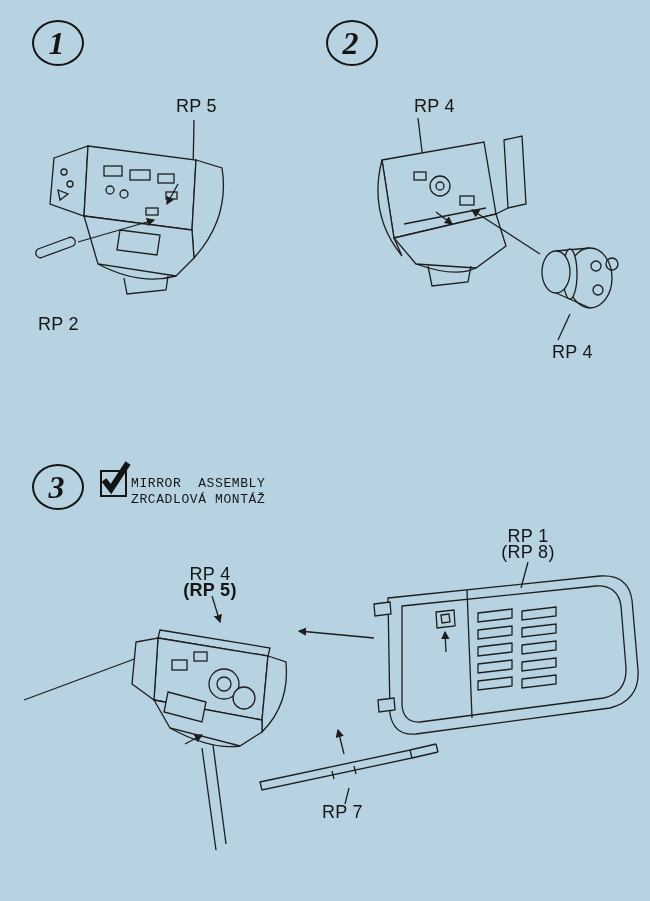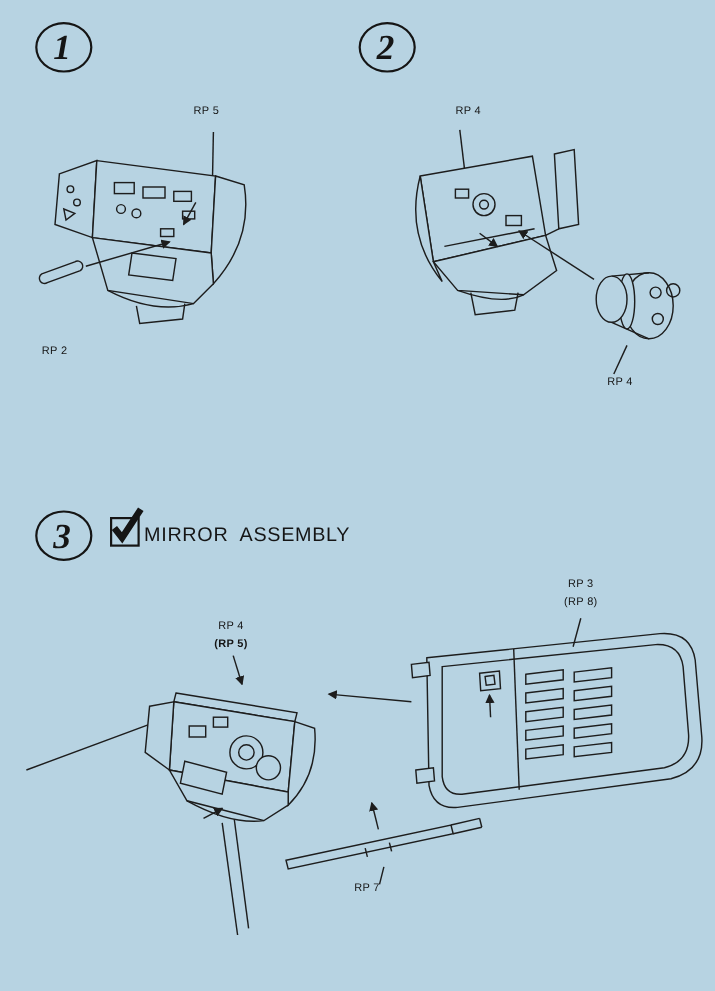--- a/index.html
+++ b/index.html
@@ -9,25 +9,25 @@
     background:#b7d3e2; overflow:hidden;
     font-family:"Liberation Sans", sans-serif; color:#151515;
   }
   .badge {
     position:absolute; width:52px; height:46px;
     border:2.5px solid #151515; border-radius:50%;
     display:flex; align-items:center; justify-content:center;
     font-family:"Liberation Serif", serif; font-style:italic; font-weight:bold;
     font-size:32px; padding-right:3px;
   }
-  .part-label { position:absolute; font-size:10px; letter-spacing:.3px; white-space:pre; }
+  .part-label { position:absolute; font-size:18px; letter-spacing:.3px; white-space:pre; }
   .centered { width:64px; text-align:center; }
   .title-line {
-    position:absolute; font-family:Liberation Sans, sans-serif;
-    font-size:18px; letter-spacing:.6px; white-space:pre;
+    position:absolute; font-family:Liberation Mono, monospace;
+    font-size:13px; letter-spacing:.6px; white-space:pre;
   }
   .checkbox { position:absolute; left:100px; top:470px; width:27px; height:27px; border:2.5px solid #151515; }
   .checkmark { position:absolute; left:97px; top:456px; overflow:visible; }
   svg.drawing { position:absolute; overflow:visible; }
   .ln { stroke:#1d1d1d; stroke-width:1.3; fill:none; }
   .fl { stroke:#1d1d1d; stroke-width:1.3; fill:#b7d3e2; }
 </style>
 </head>
 <body>
 
@@ -41,29 +41,30 @@
   </div>
   <div class="badge" style="left:32px;top:464px;">
     <span>3</span>
   </div>
 
   <div class="checkbox"></div>
   <svg class="checkmark" width="38" height="42" viewBox="0 0 38 42">
     <polyline points="7,24 14,33 31,7" style="fill:none;stroke:#151515;stroke-width:6;"></polyline>
   </svg>
   <div class="title-line" style="left:131px;top:476px;">MIRROR  ASSEMBLY</div>
+  <div class="title-line" style="left:131px;top:492px;">ZRCADLOVÁ MONTÁŽ</div>
 
   <div class="part-label" style="left:176px;top:96px;">RP 5</div>
   <div class="part-label" style="left:38px;top:314px;">RP 2</div>
   <div class="part-label" style="left:414px;top:96px;">RP 4</div>
   <div class="part-label" style="left:552px;top:342px;">RP 4</div>
 
   <div class="part-label centered" style="left:178px;top:564px;">RP 4</div>
   <div class="part-label centered" style="left:178px;top:580px;font-weight:bold;">(RP 5)</div>
-  <div class="part-label centered" style="left:496px;top:526px;">RP 3</div>
+  <div class="part-label centered" style="left:496px;top:526px;">RP 1</div>
   <div class="part-label centered" style="left:496px;top:542px;">(RP 8)</div>
   <div class="part-label" style="left:322px;top:802px;">RP 7</div>
 
   <svg class="drawing" style="left:28px;top:116px;" width="240" height="230" viewBox="0 0 240 230">
     <defs>
       <marker id="a1" viewBox="0 0 10 10" refX="8.5" refY="5" markerWidth="6.5" markerHeight="6.5" orient="auto">
         <path d="M0,0 L10,5 L0,10 Z" fill="#1d1d1d"></path>
       </marker>
     </defs>
     <line class="ln" x1="166" y1="4" x2="165" y2="56"></line>

